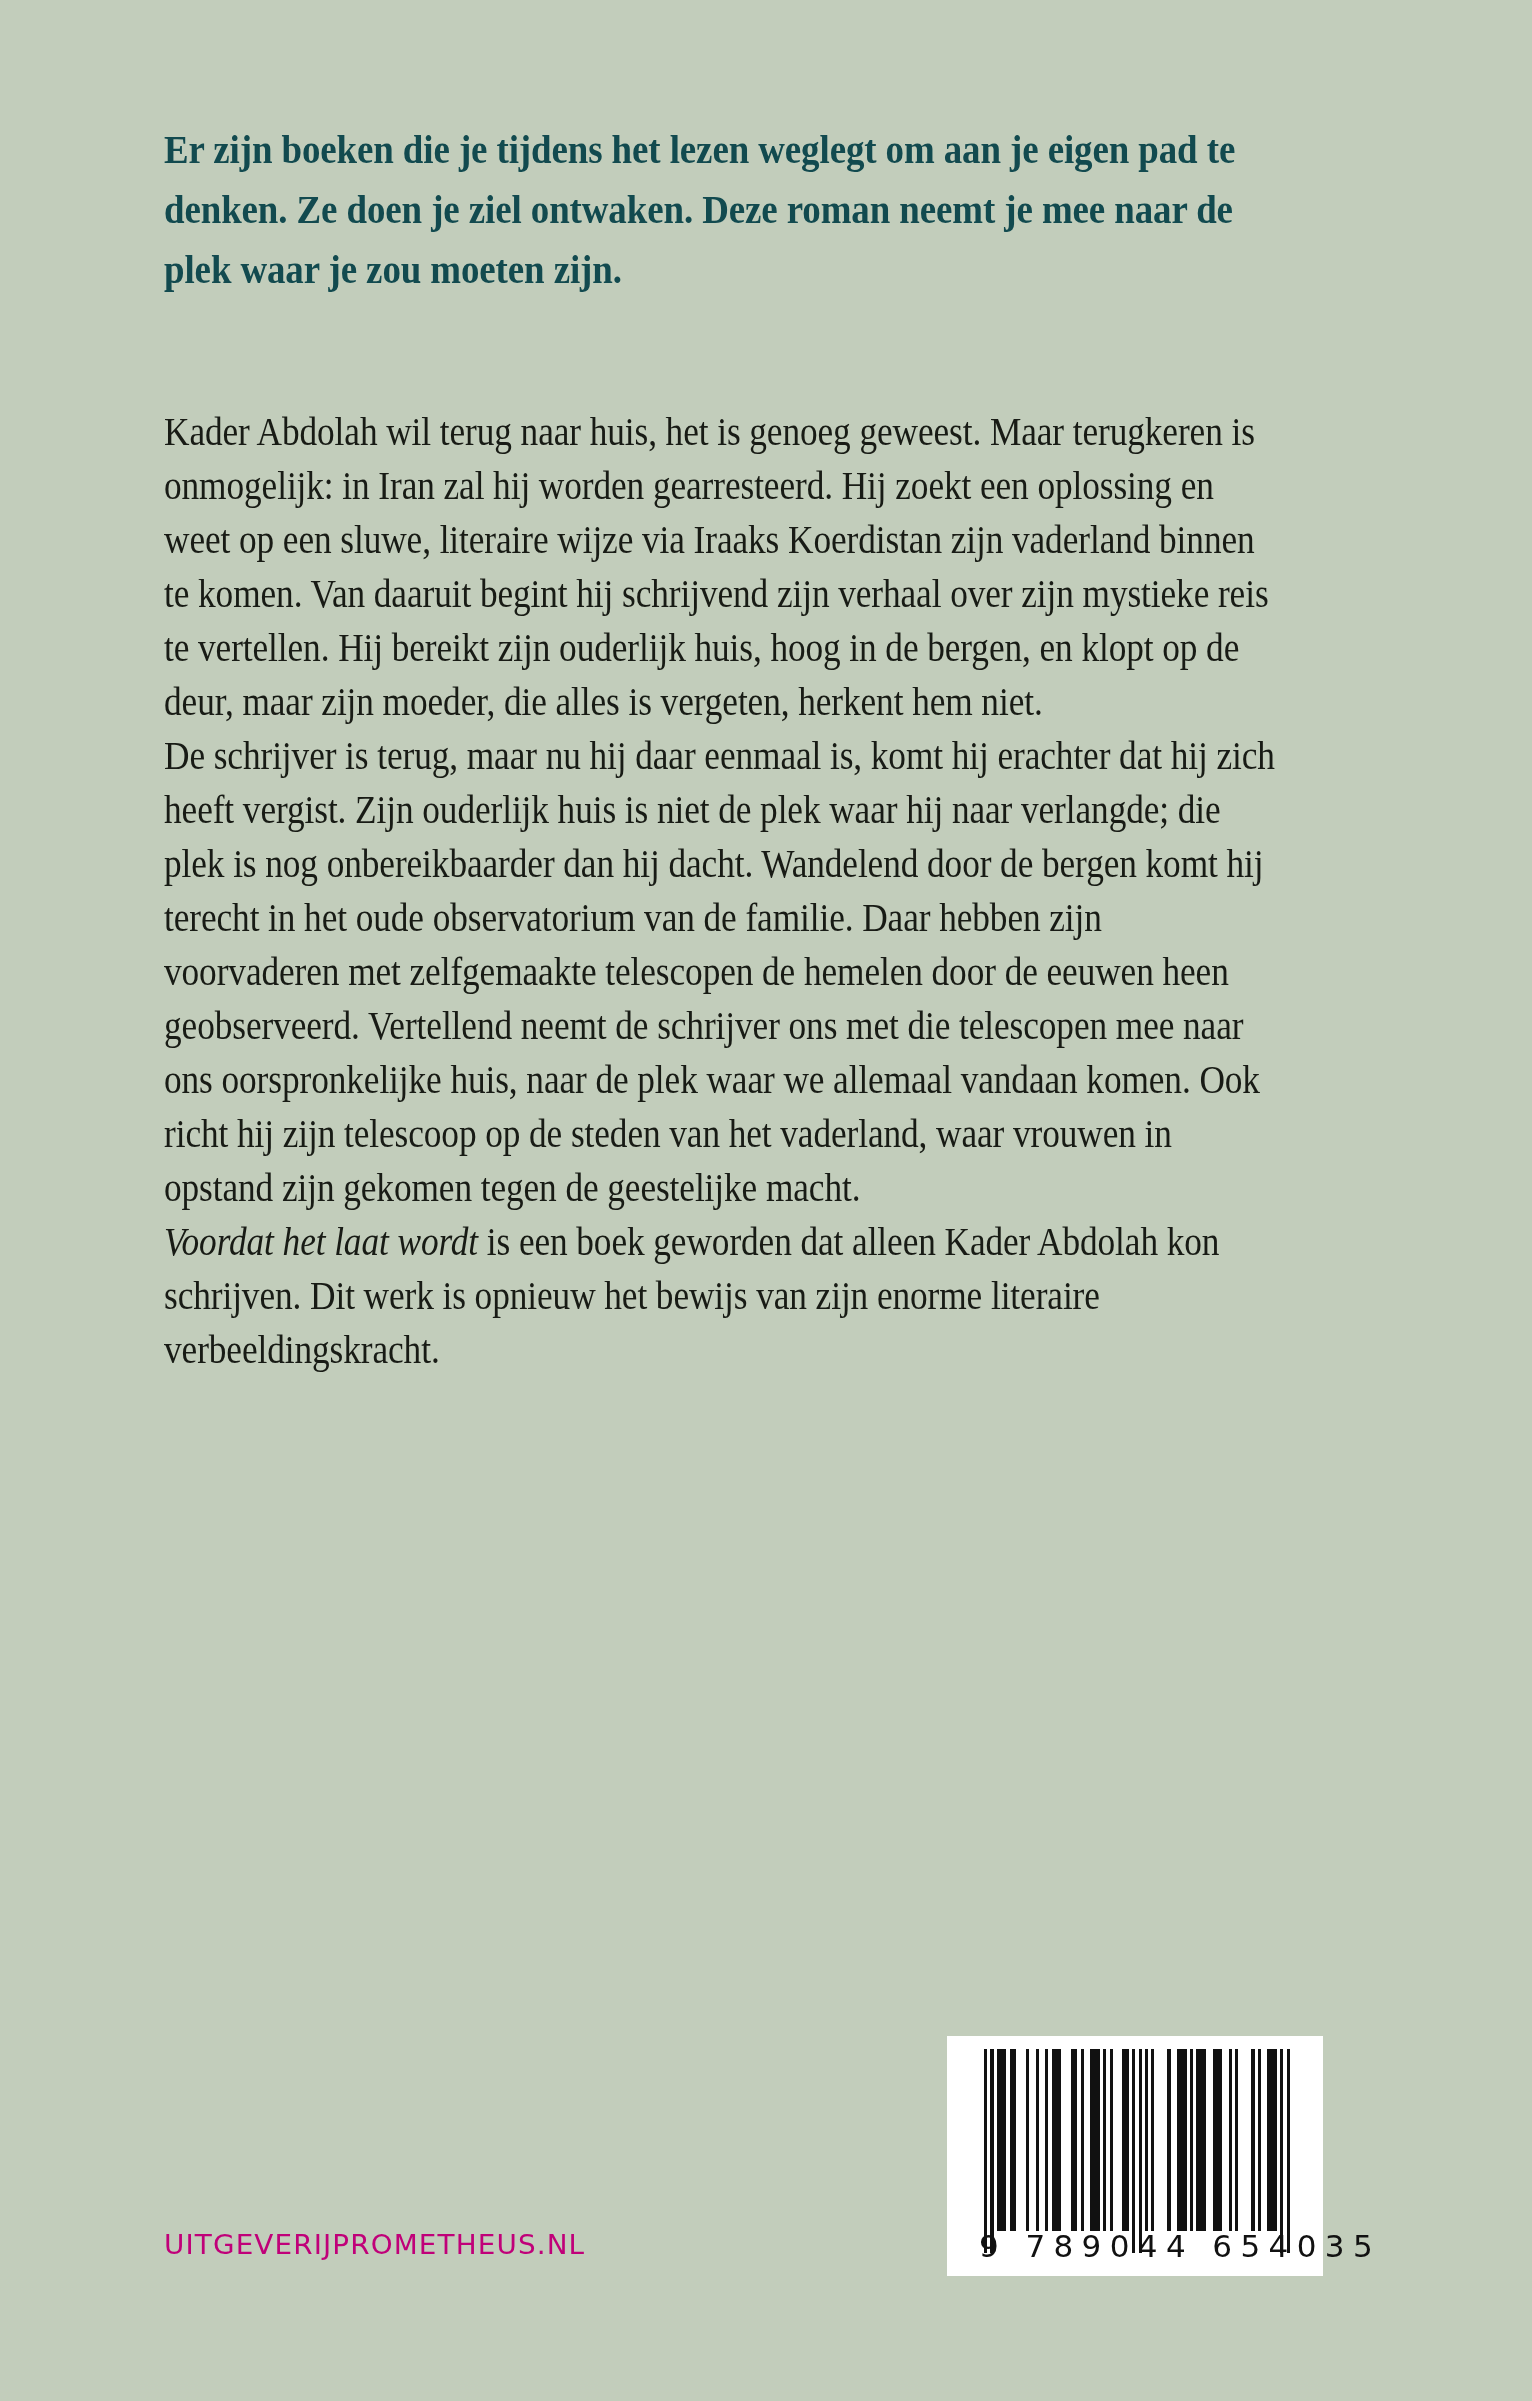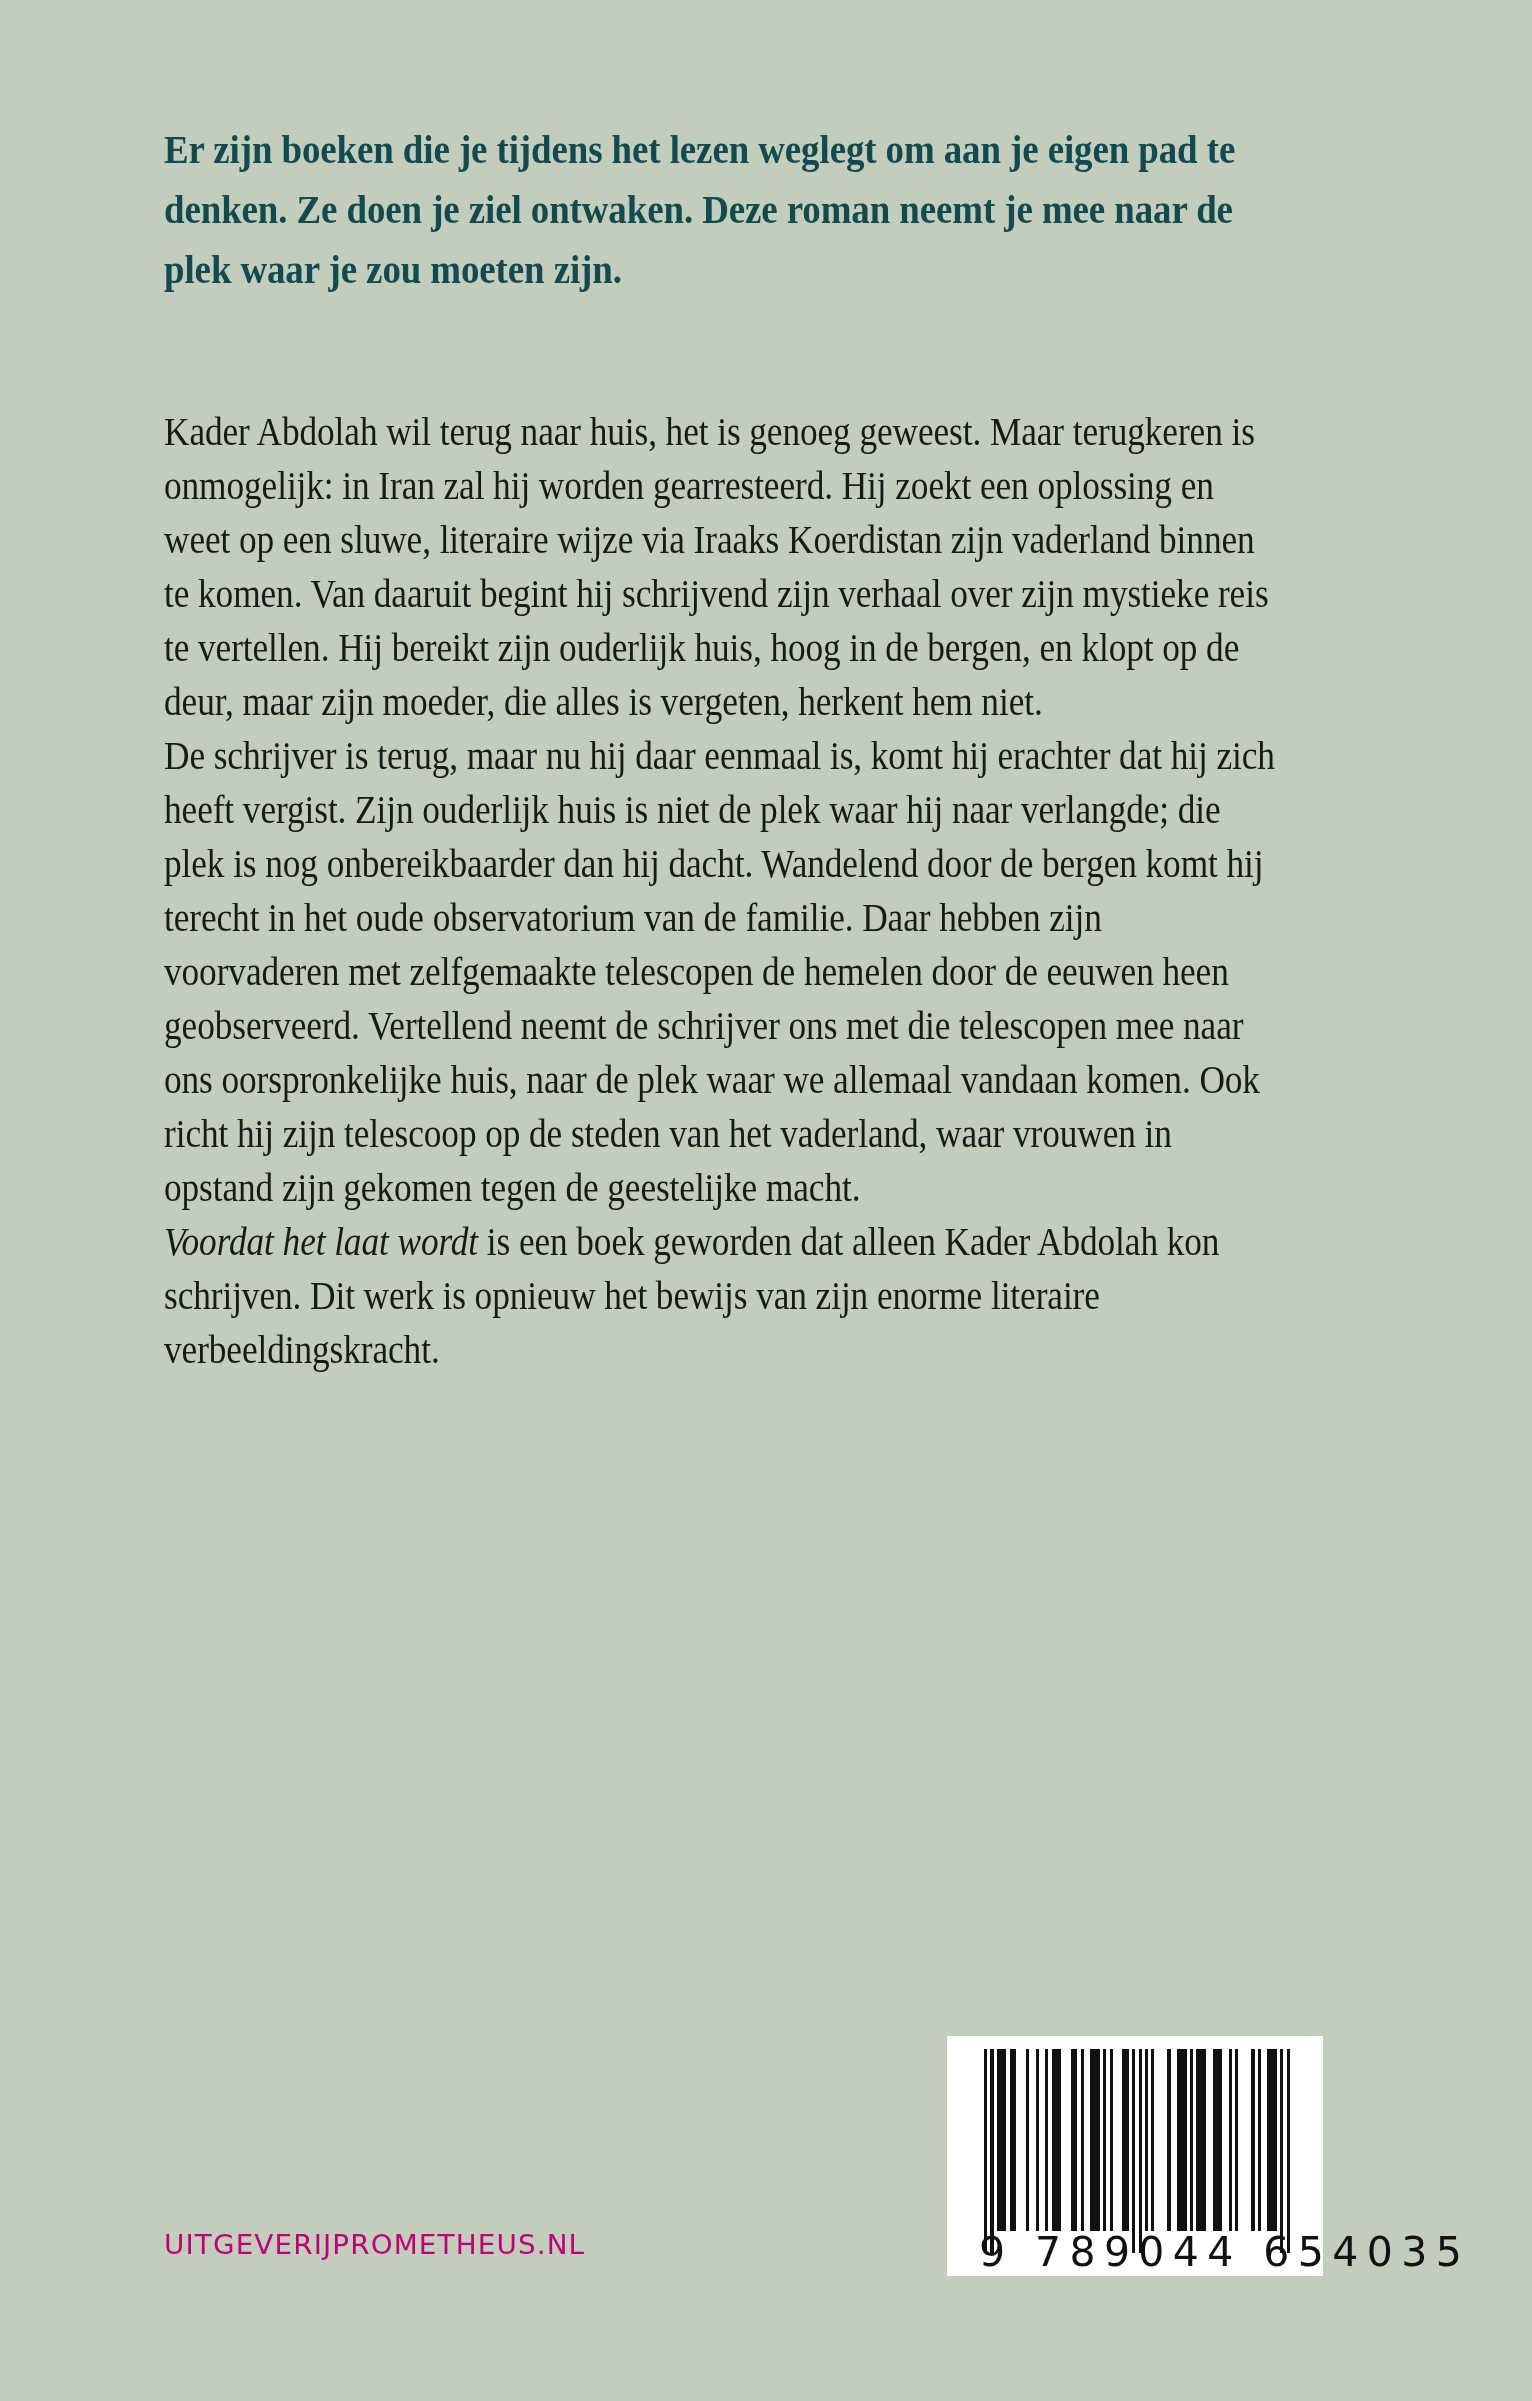--- a/index.html
+++ b/index.html
@@ -83,21 +83,21 @@
     height: 204px;
   }
   #barcode-digits {
     position: absolute;
     left: 32px;
     top: 192px;
     width: 321px;
     text-align: center;
     color: #111111;
     font-family: "DejaVu Sans", sans-serif;
-    font-size: 41px;
+    font-size: 31px;
     letter-spacing: 8.4px;
     white-space: nowrap;
   }
 
   
   #publisher-url {
     position: absolute;
     left: 164px;
     top: 2229px;
     color: #c00079;

